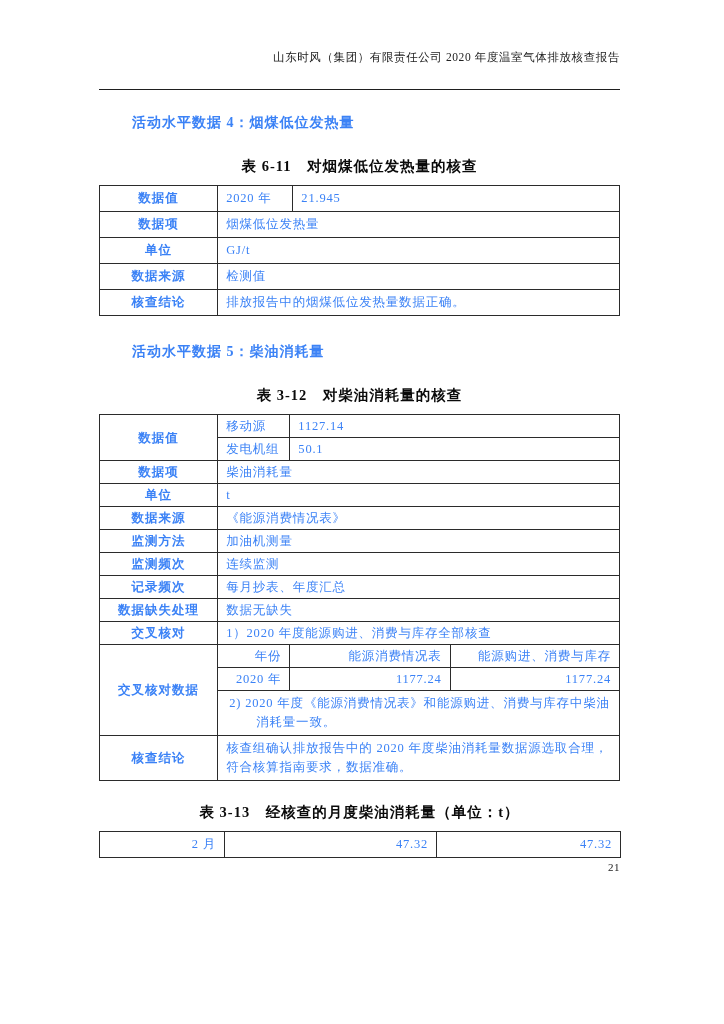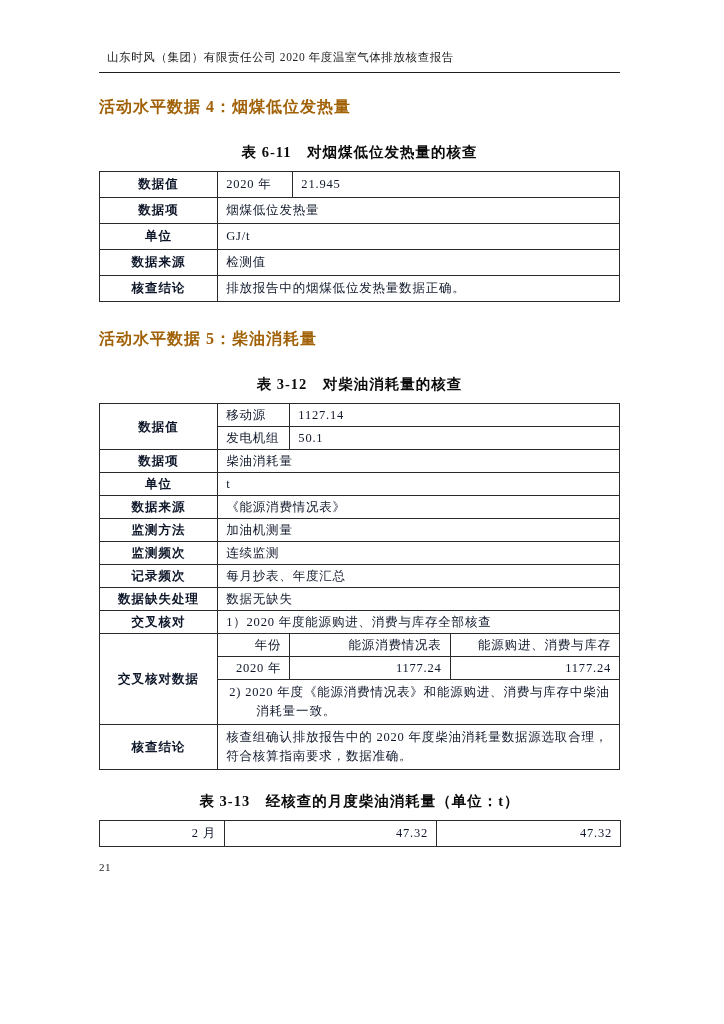--- a/index.html
+++ b/index.html
@@ -11,32 +11,34 @@
     position:relative;
     overflow:hidden;
   }
   .page {
     position:absolute;
     left:99px; top:0;
     width:521px;
   }
   .doc-header {
     margin-top:50px;
-    padding:0 0 7px 8px;
+    padding:0 0 24px 8px;
     font-size:11.5px;
     letter-spacing:0.6px;
     border-bottom:1.5px solid #1f1f1f;
     color:#222;
+    text-align:right;
   }
   .section-heading {
     margin-top:24px;
-    font-size:16px;
+    font-size:14px;
     font-weight:bold;
     letter-spacing:1px;
-    color:#a16207;
+    color:#3b82f6;
+    margin-left:33px;
   }
   .table-title {
     margin:25px 0 9px 0;
     text-align:center;
     font-size:14.5px;
     font-weight:bold;
     letter-spacing:1px;
     color:#0a0a0a;
   }
   table {
@@ -44,41 +46,41 @@
     width:521px;
     table-layout:fixed;
   }
   td {
     border:1px solid #2b2b2b;
     font-size:12.5px;
     padding:4px 8px;
     line-height:17px;
     letter-spacing:0.8px;
     vertical-align:middle;
-    color:#0f172a;
+    color:#3b82f6;
     overflow:hidden;
   }
   td.label {
     text-align:center;
     font-weight:bold;
     padding:4px 2px;
     letter-spacing:1px;
   }
   td.center { text-align:right; }
   .t312 td { padding:3px 8px; line-height:16px; }
   .t312 td.label { padding:3px 2px; }
   td.note {
     padding-left:38px;
     text-indent:-27px;
     line-height:19px;
   }
   td.multiline { line-height:19px; }
   .page-number {
-    margin-top:14px;
-    text-align:left;
+    margin-top:3px;
+    text-align:right;
     font-size:11px;
     letter-spacing:0.5px;
     color:#222;
   }
 </style>
 </head>
 <body>
 
 <div class="page">
 

